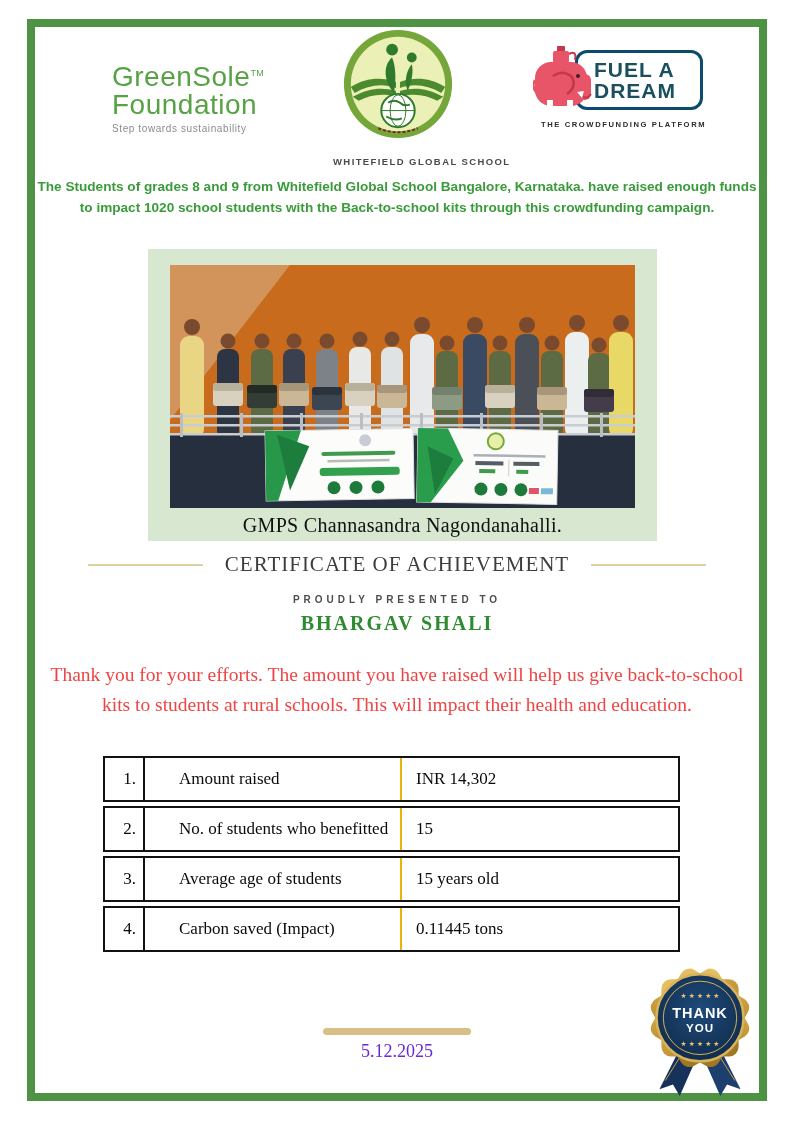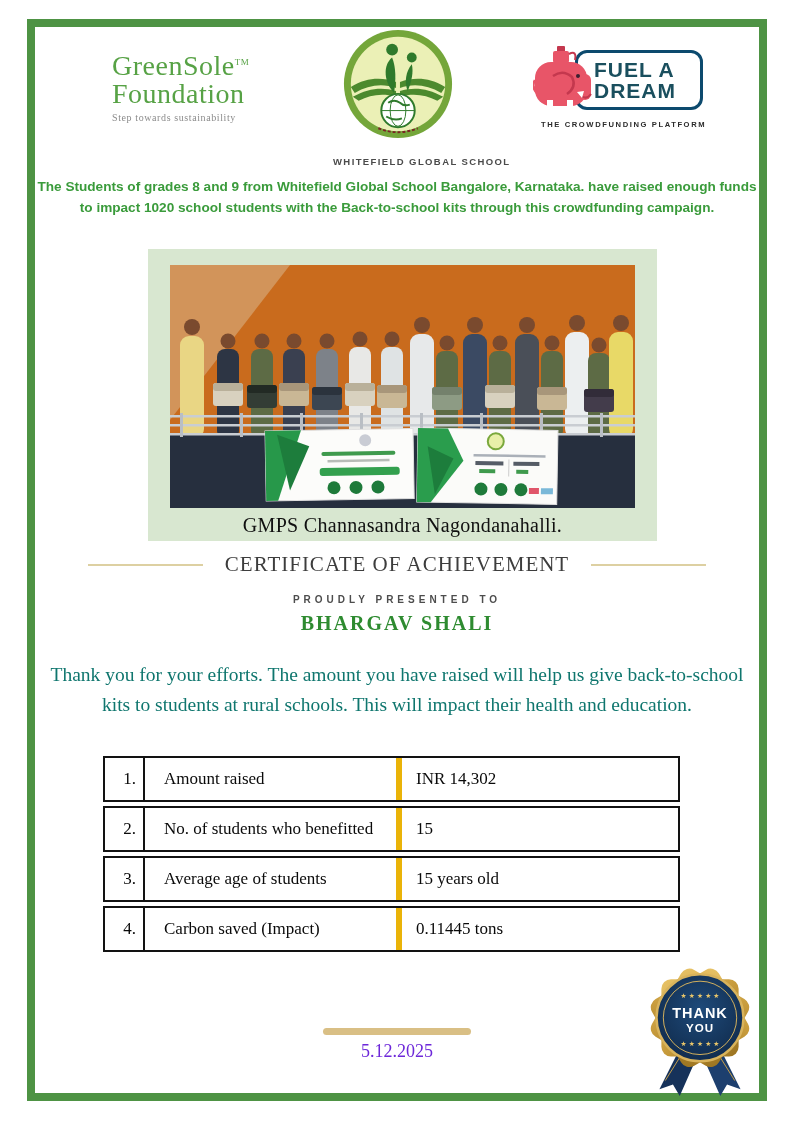--- a/index.html
+++ b/index.html
@@ -8,21 +8,21 @@
     position:relative; width:794px; height:1123px; margin:0 auto;
     background:#ffffff; overflow:hidden;
     font-family:"Liberation Serif", serif; color:#111;
   }
   .frame {
     position:absolute; left:27px; top:19px; width:740px; height:1082px;
     border:8px solid #4e9344; pointer-events:none;
   }
 
   
-  .logo-greensole { position:absolute; left:112px; top:48px; width:200px; font-family:Liberation Serif, serif; }
+  .logo-greensole { position:absolute; left:112px; top:59px; width:200px; font-family:Liberation Sans, sans-serif; }
   .gs-line { font-size:28px; line-height:28px; color:#57a245; font-weight:500; letter-spacing:0.5px; }
   .gs-line sup { font-size:9px; vertical-align:super; color:#57a245; }
   .gs-tagline { margin-top:4px; font-size:10px; color:#8b8b8b; letter-spacing:0.6px; }
 
   .logo-school { position:absolute; left:333px; top:28px; width:130px; text-align:center; }
   .school-label { margin-top:8px; font-family:"Liberation Sans",sans-serif; font-size:9.5px; font-weight:bold; color:#4a4a4a; letter-spacing:1.4px; white-space:nowrap; }
 
   .logo-fuel { position:absolute; left:533px; top:46px; width:178px; font-family:"Liberation Sans",sans-serif; }
   .fuel-frame {
     position:absolute; left:42px; top:4px; width:128px; height:60px;
@@ -63,32 +63,32 @@
     letter-spacing:4px; color:#4d4d4d;
   }
 
   .recipient {
     position:absolute; left:0; top:612px; width:794px; text-align:center;
     font-size:20px; font-weight:bold; letter-spacing:2px; color:#2e8b30;
   }
 
   .message {
     position:absolute; left:37px; top:660px; width:720px; text-align:center;
-    font-size:19.5px; line-height:30px; color:#0f766e;
+    font-size:19.5px; line-height:30px; color:#ef4444;
   }
 
   
   .stats { position:absolute; left:103px; top:756px; width:577px; }
   .stats-row {
     display:grid; grid-template-columns:40px 257px 1fr;
     border:2px solid #121212; height:46px; margin-bottom:4px; background:#fff;
   }
   .stats-row .cell { display:flex; align-items:center; font-size:17px; color:#0a0a0a; }
   .cell-num { justify-content:flex-end; padding-right:7px; border-right:2px solid #121212; }
-  .cell-label { padding-left:19px; border-right:6px solid #eab308; }
+  .cell-label { padding-left:19px; border-right:2px solid #eab308;margin-left:15px; }
   .cell-value { padding-left:14px; }
 
   
   .badge { position:absolute; left:638px; top:958px; width:124px; height:140px; }
 
   
   .date-block { position:absolute; left:0; top:1028px; width:794px; text-align:center; }
   .date-line { width:148px; height:7px; border-radius:4px; background:#d9bf85; margin:0 auto; }
   .date-text { margin-top:6px; font-size:18px; color:#6d28d9;text-align:center; }
 </style>

